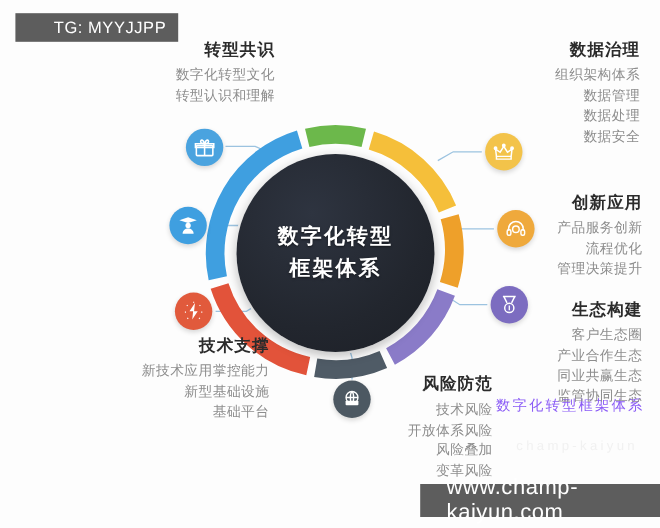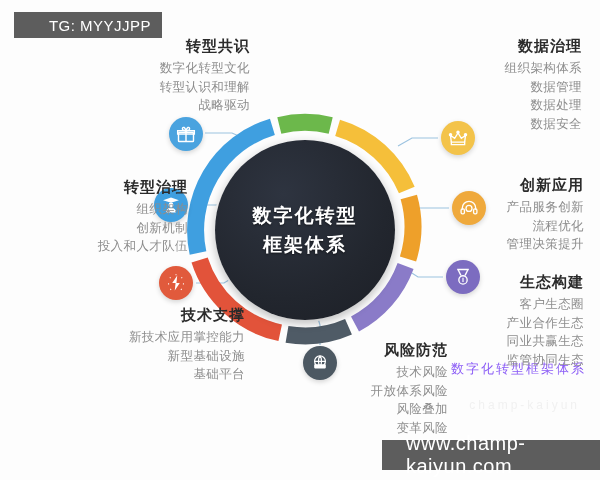--- a/index.html
+++ b/index.html
@@ -133,21 +133,20 @@
           <path d="M12 8v13"></path>
         <path d="M12 8C12 8 9.5 8 8.2 6.8 7 5.6 8 3.5 9.7 4.2 11 4.8 12 8 12 8z"></path>
         <path d="M12 8C12 8 14.5 8 15.8 6.8 17 5.6 16 3.5 14.3 4.2 13 4.8 12 8 12 8z"></path>
       </svg>
     </span>
   </div>
   <div class="block ta-r" style="left:120px;top:36px;width:130px;">
     <div class="ttl">转型共识</div>
     <div class="item">数字化转型文化</div>
     <div class="item">转型认识和理解</div>
-    <div class="item">战略驱动</div>
   </div>
 
   <div class="node" style="left:441px;top:121px;background:#f3c34a;">
     <span>
       <svg width="20" height="20" viewBox="0 0 24 24" fill="none" stroke="#ffffff" stroke-width="1.6">
         <path d="M4 17h16v3H4z"></path>
         <path d="M4 17l-1-8 5 3.5L12 6l4 6.5L21 9l-1 8"></path>
         <circle cx="3" cy="8" r="1.3" fill="#ffffff"></circle>
         <circle cx="12" cy="5" r="1.3" fill="#ffffff"></circle>
         <circle cx="21" cy="8" r="1.3" fill="#ffffff"></circle>
@@ -230,23 +229,17 @@
 
   <div class="node" style="left:154px;top:188px;background:#3f9fe0;">
     <span>
       <svg width="20" height="20" viewBox="0 0 24 24" fill="none" stroke="#ffffff" stroke-width="1.5">
         <path d="M2.5 6.2L12 3l9.5 3.2L12 9.4z" fill="#ffffff" stroke="none"></path>
         <circle cx="12" cy="12" r="2.9" fill="#ffffff" stroke="none"></circle>
         <path d="M6 21c0-3.4 2.7-5.6 6-5.6s6 2.2 6 5.6z" fill="#ffffff" stroke="none"></path>
       </svg>
     </span>
   </div>
-  <div class="block ta-r" style="left:60px;top:177px;width:128px;">
-    <div class="ttl">转型治理</div>
-    <div class="item">组织架构</div>
-    <div class="item">创新机制</div>
-    <div class="item">投入和人才队伍</div>
-  </div>
 
   <div class="tag" id="tg-tag">TG: MYYJJPP</div>
   <div class="tag" id="url-tag">www.champ-kaiyun.com</div>
 
 </div>
 
 </body></html>

